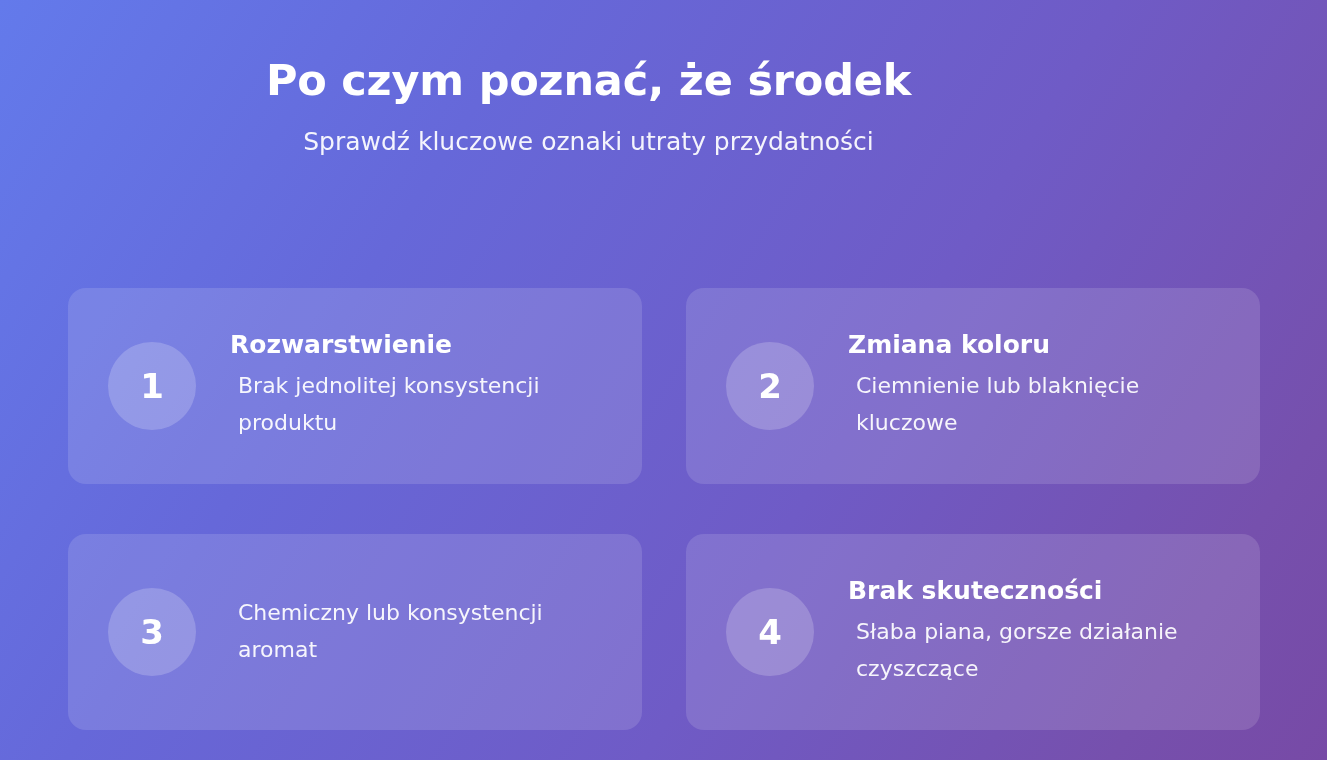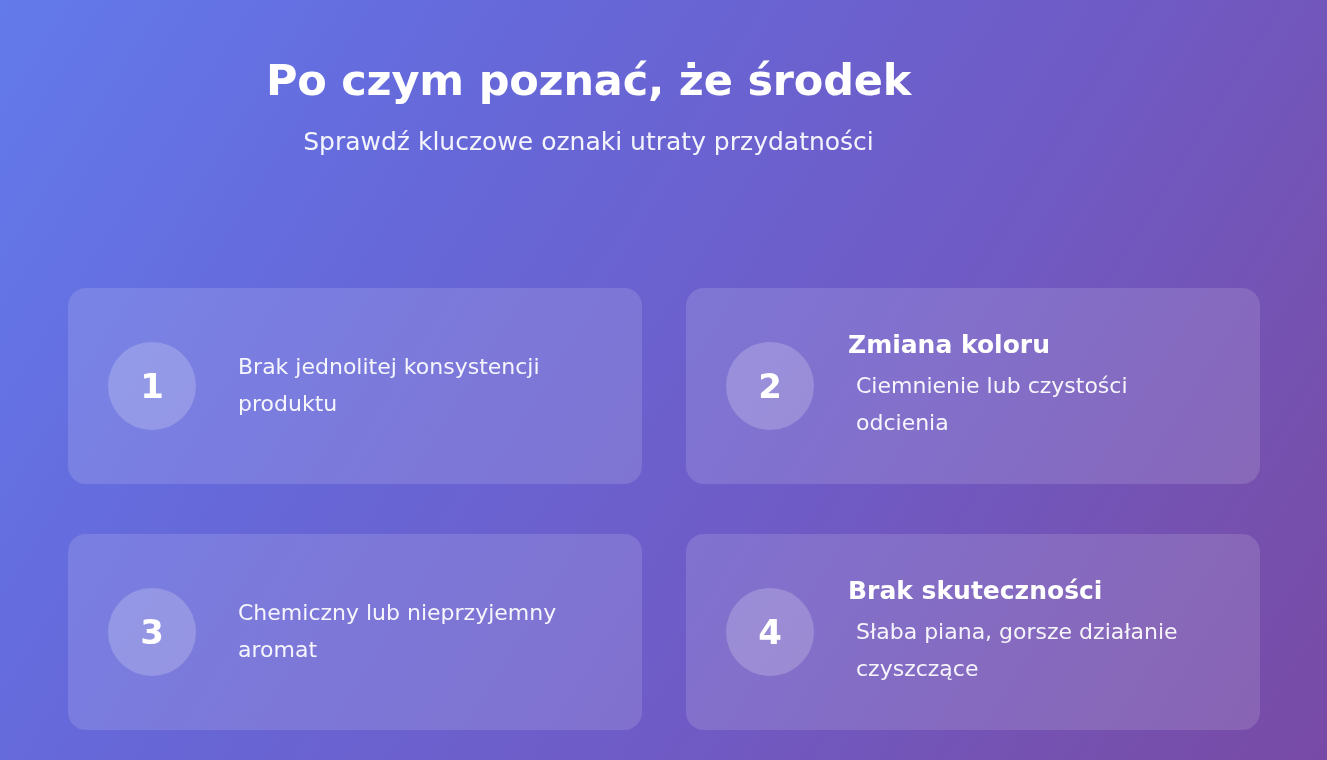--- a/index.html
+++ b/index.html
@@ -119,36 +119,37 @@
       <span>Po czym poznać, że środek</span><br>
     </h1>
     <p class="page-subtitle">Sprawdź kluczowe oznaki utraty przydatności</p>
   </div>
 
   <div class="cards-grid">
 
     <div class="card">
       <div class="card-number">1</div>
       <div class="card-body">
+        <div class="card-title">Rozwarstwienie</div>
         <div class="card-desc">Brak jednolitej konsystencji produktu</div>
       </div>
     </div>
 
     <div class="card">
       <div class="card-number">2</div>
       <div class="card-body">
         <div class="card-title">Zmiana koloru</div>
-        <div class="card-desc">Ciemnienie lub czystości odcienia</div>
+        <div class="card-desc">Ciemnienie lub blaknięcie kluczowe</div>
       </div>
     </div>
 
     <div class="card">
       <div class="card-number">3</div>
       <div class="card-body">
-        <div class="card-desc">Chemiczny lub nieprzyjemny aromat</div>
+        <div class="card-desc">Chemiczny lub konsystencji aromat</div>
       </div>
     </div>
 
     <div class="card">
       <div class="card-number">4</div>
       <div class="card-body">
         <div class="card-title">Brak skuteczności</div>
         <div class="card-desc">Słaba piana, gorsze działanie czyszczące</div>
       </div>
     </div>

